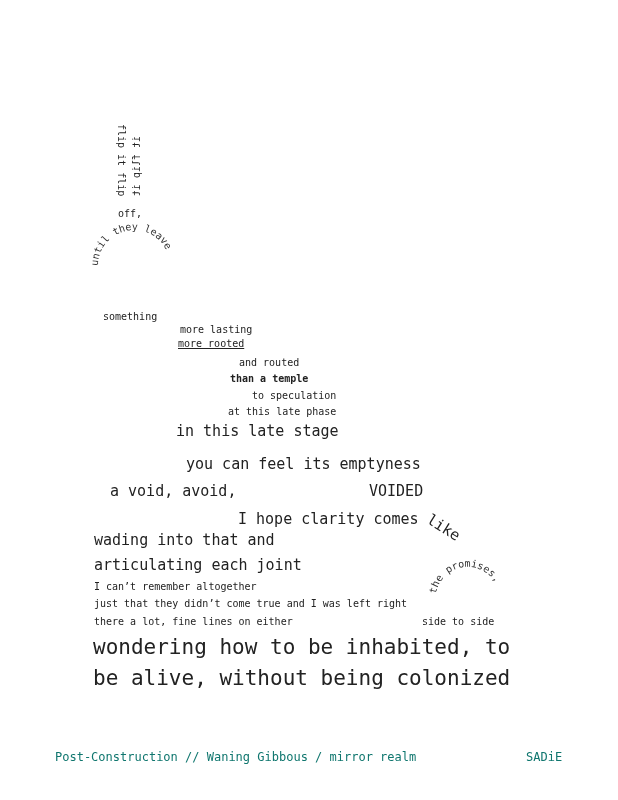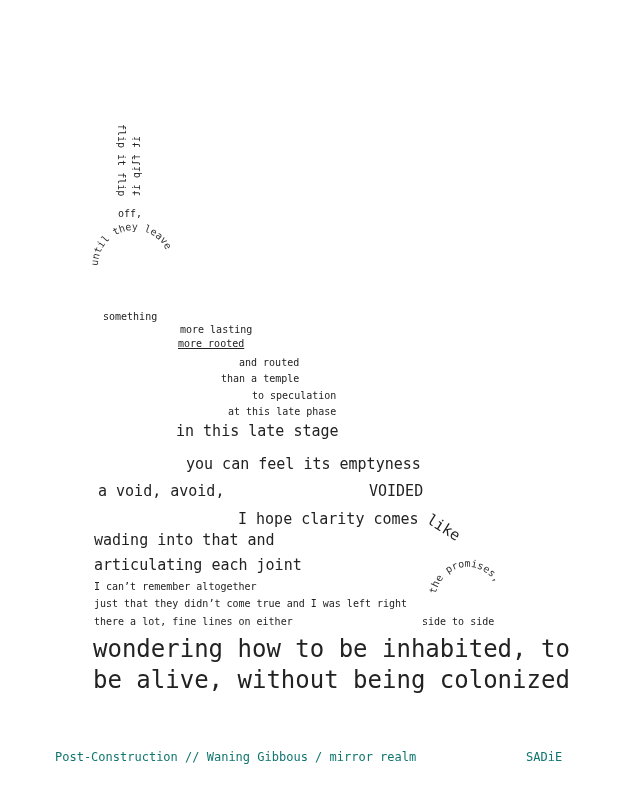--- a/index.html
+++ b/index.html
@@ -1,21 +1,21 @@
 <!DOCTYPE html>
 <html><head>
   <meta charset="utf-8">
   <style>
     html, body { margin: 0; padding: 0; background: #ffffff; }
     body { width: 618px; height: 800px; position: relative; overflow: hidden;
            font-family: "DejaVu Sans Mono", "Liberation Mono", monospace; color: #222222; }
     .t { position: absolute; white-space: pre; line-height: 1; }
     .s10 { font-size: 10px; }
     .s15 { font-size: 15px; }
-    .s21 { font-size: 24px; }
+    .s21 { font-size: 21px; }
     .vert1 { transform-origin: 0 0; transform: rotate(90deg); }
     .vert2 { transform-origin: 0 0; transform: rotate(90deg) scaleY(-1); }
     .arc { position: absolute; }
     .arc text { font-family: "DejaVu Sans Mono", "Liberation Mono", monospace; fill: #333333; }
     .footer { font-size: 12px; color: #0f766e; }
   </style>
 </head>
 <body>
 
 <div class="t s10 vert1" style="left:126px; top:124px;">flip it flip</div>
@@ -26,27 +26,27 @@
   <defs>
     <path id="arc1path" d="M 18 52 A 36 36 0 0 1 90 52"></path>
   </defs>
   <text font-size="10"><textPath href="#arc1path">until they leave</textPath></text>
 </svg>
 
 <div class="t s10" style="left:103px; top:312px;">something</div>
 <div class="t s10" style="left:180px; top:325px;">more lasting</div>
 <div class="t s10" style="left:178px; top:339px;text-decoration:underline;">more rooted</div>
 <div class="t s10" style="left:239px; top:358px;">and routed</div>
-<div class="t s10" style="left:221px; top:374px;">than a temple</div>
+<div class="t s10" style="left:230px; top:374px;font-weight:bold;">than a temple</div>
 <div class="t s10" style="left:252px; top:391px;">to speculation</div>
 <div class="t s10" style="left:228px; top:407px;">at this late phase</div>
 <div class="t s15" style="left:176px; top:424px;">in this late stage</div>
 
 <div class="t s15" style="left:186px; top:457px;">you can feel its emptyness</div>
-<div class="t s15" style="left:98px; top:484px;">a void, avoid,</div>
+<div class="t s15" style="left:110px; top:484px;">a void, avoid,</div>
 <div class="t s15" style="left:369px; top:484px;">VOIDED</div>
 <div class="t s15" style="left:238px; top:512px;">I hope clarity comes</div>
 <div class="t s15" style="left:432px; top:512px; transform-origin:0 0; transform: rotate(32deg);">like</div>
 <div class="t s15" style="left:94px; top:533px;">wading into that and</div>
 <div class="t s15" style="left:94px; top:558px;">articulating each joint</div>
 
 <svg class="arc" style="left:418px; top:548px;" width="90" height="50" viewBox="0 0 90 50">
   <defs>
     <path id="arc2path" d="M 18 46 A 32 32 0 0 1 78 36"></path>
   </defs>

